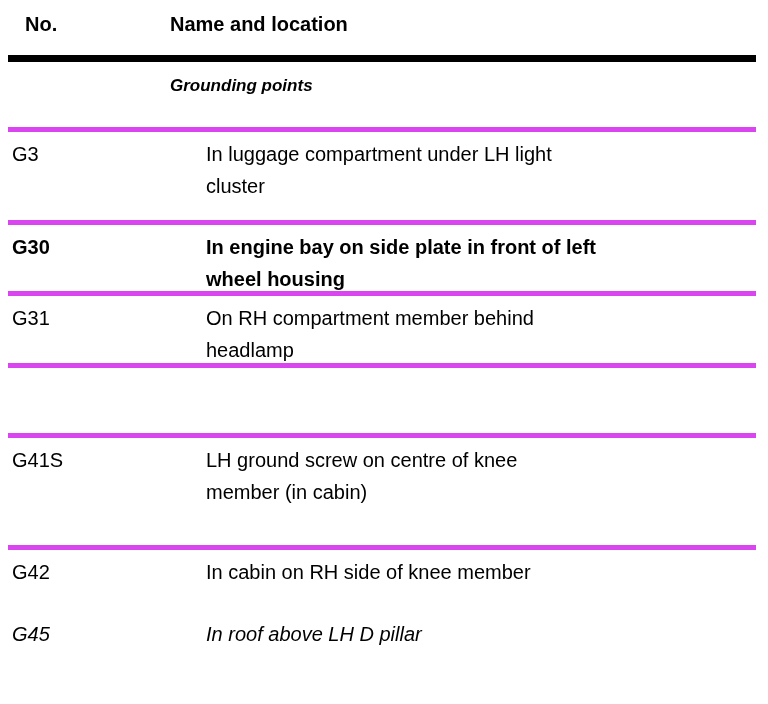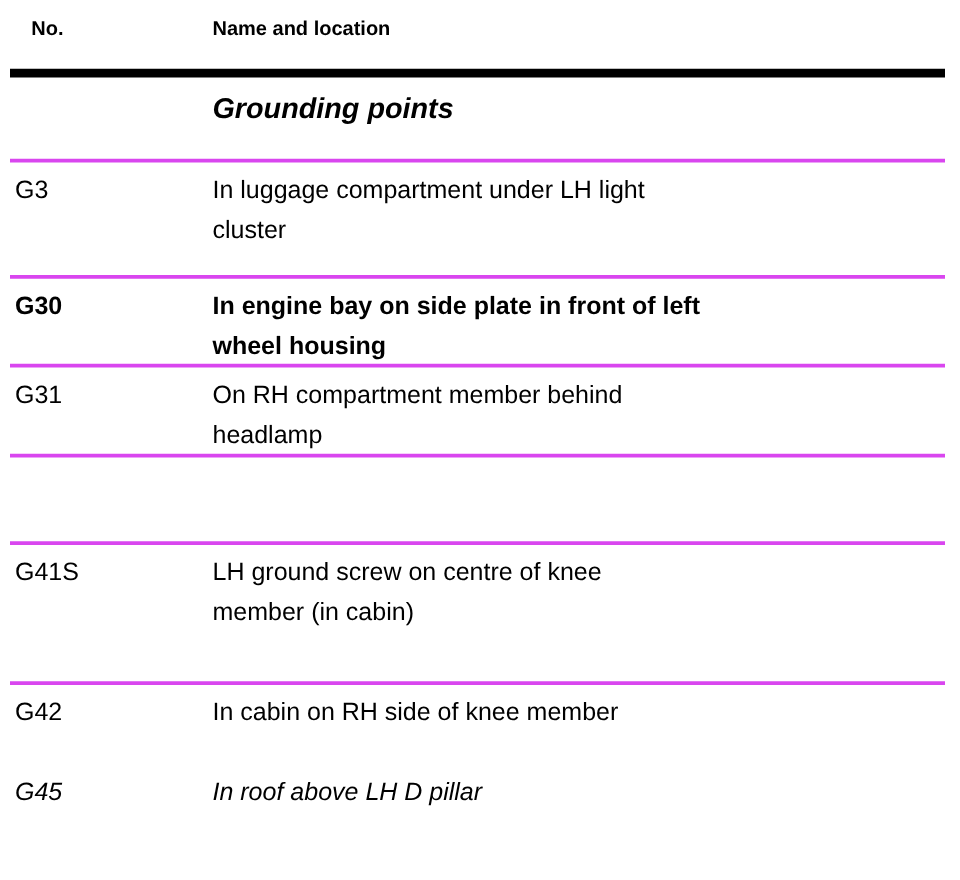--- a/index.html
+++ b/index.html
@@ -23,43 +23,43 @@
   }
   .grid-row {
     display: grid;
     grid-template-columns: 162px 1fr;
     box-sizing: border-box;
   }
   .header-row {
     height: 62px;
     padding-top: 13px;
     font-weight: 700;
-    font-size: 16px;
+    font-size: 20px;
     line-height: 22px;
     border-bottom: 7px solid #000000;
   }
   .header-row .col-no { padding-left: 17px; }
   .section-row {
     height: 65px;
     padding-top: 11px;
     box-sizing: border-box;
   }
   .section-title {
     font-weight: 700;
     font-style: italic;
-    font-size: 23px;
+    font-size: 17px;
     line-height: 26px;
   }
   .row {
-    border-top: 3px solid #d946ef;
+    border-top: 5px solid #d946ef;
     font-size: 20px;
     line-height: 32px;
   }
   .row .col-no { padding-left: 4px; padding-top: 6px; }
-  .row .col-loc { padding-top: 6px; white-space: pre-line; }
+  .row .col-loc { padding-top: 6px; white-space: pre-line; margin-left: 36px; }
   .r0 { height: 93px; }
   .r1 { height: 71px; font-weight: bold; }
   .r2 { height: 72px; }
   .r3 { height: 70px; }
   .r3 .col-no, .r3 .col-loc { padding-top: 9px; }
   .r4 { height: 112px; }
   .r5 { height: 64px; }
   .r6 { height: 59px; border-top: none; font-style: italic; }
   .r6 .col-no, .r6 .col-loc { padding-top: 9px; }
 </style>

